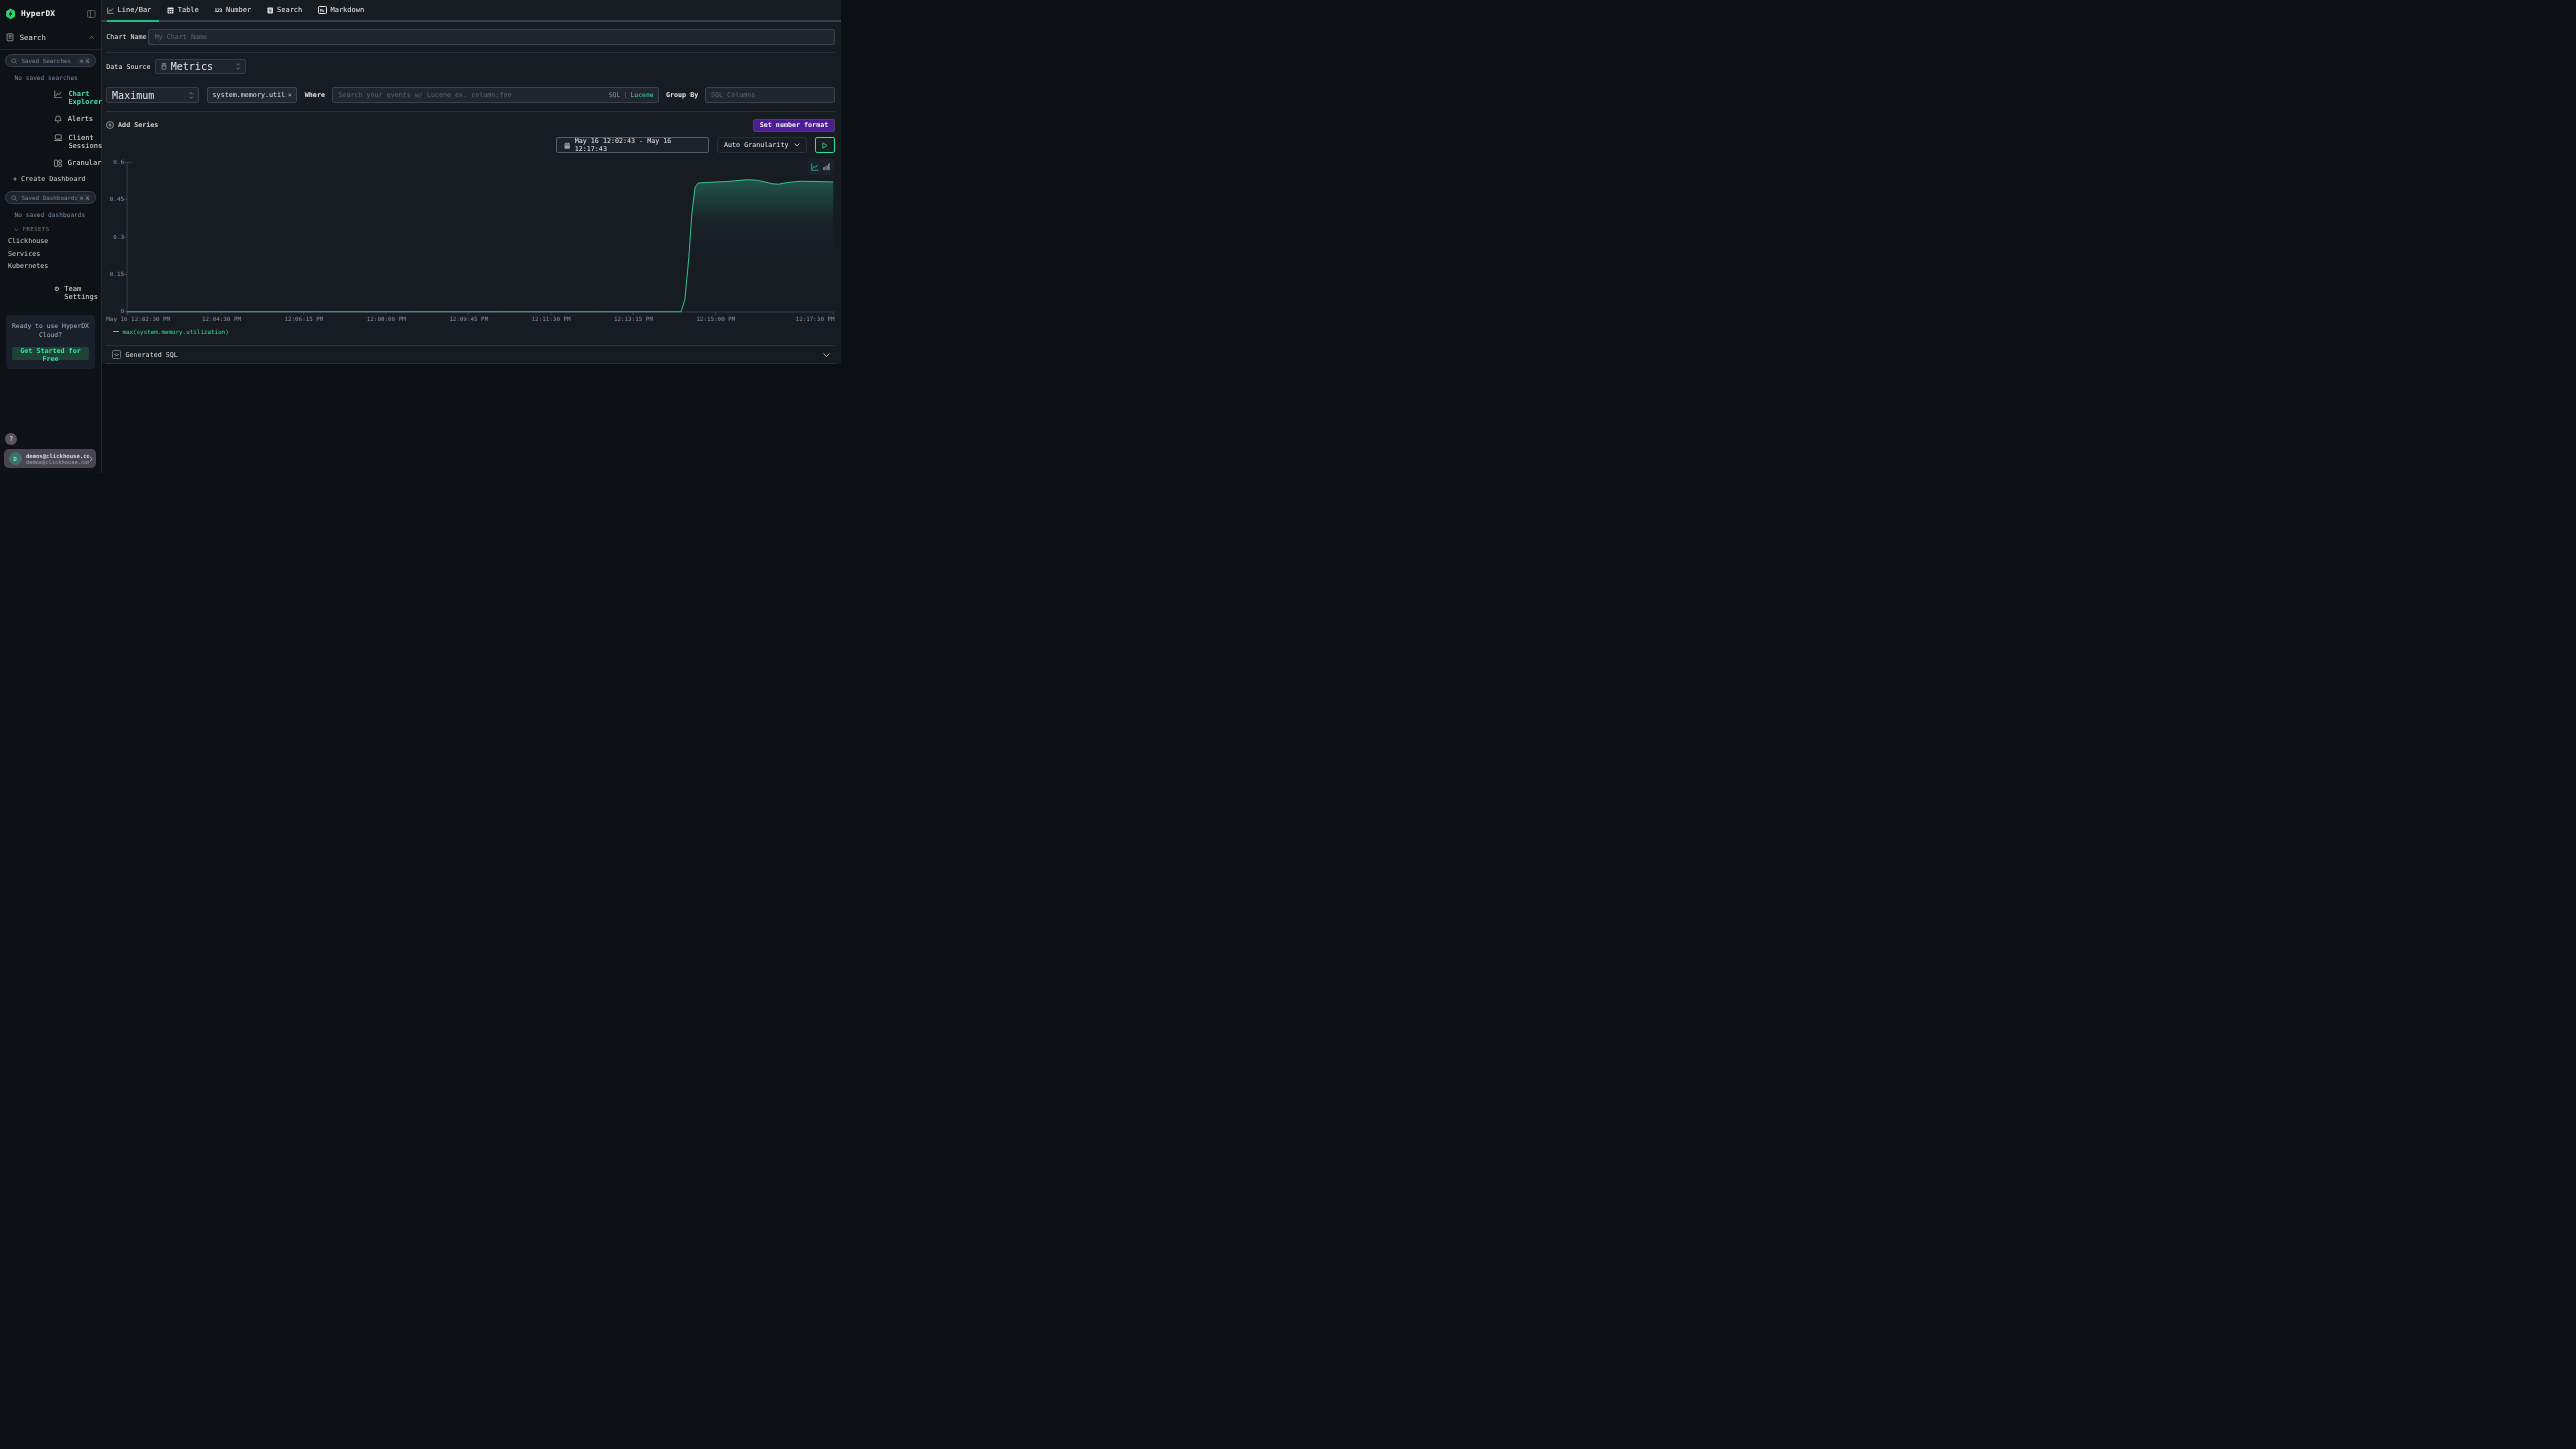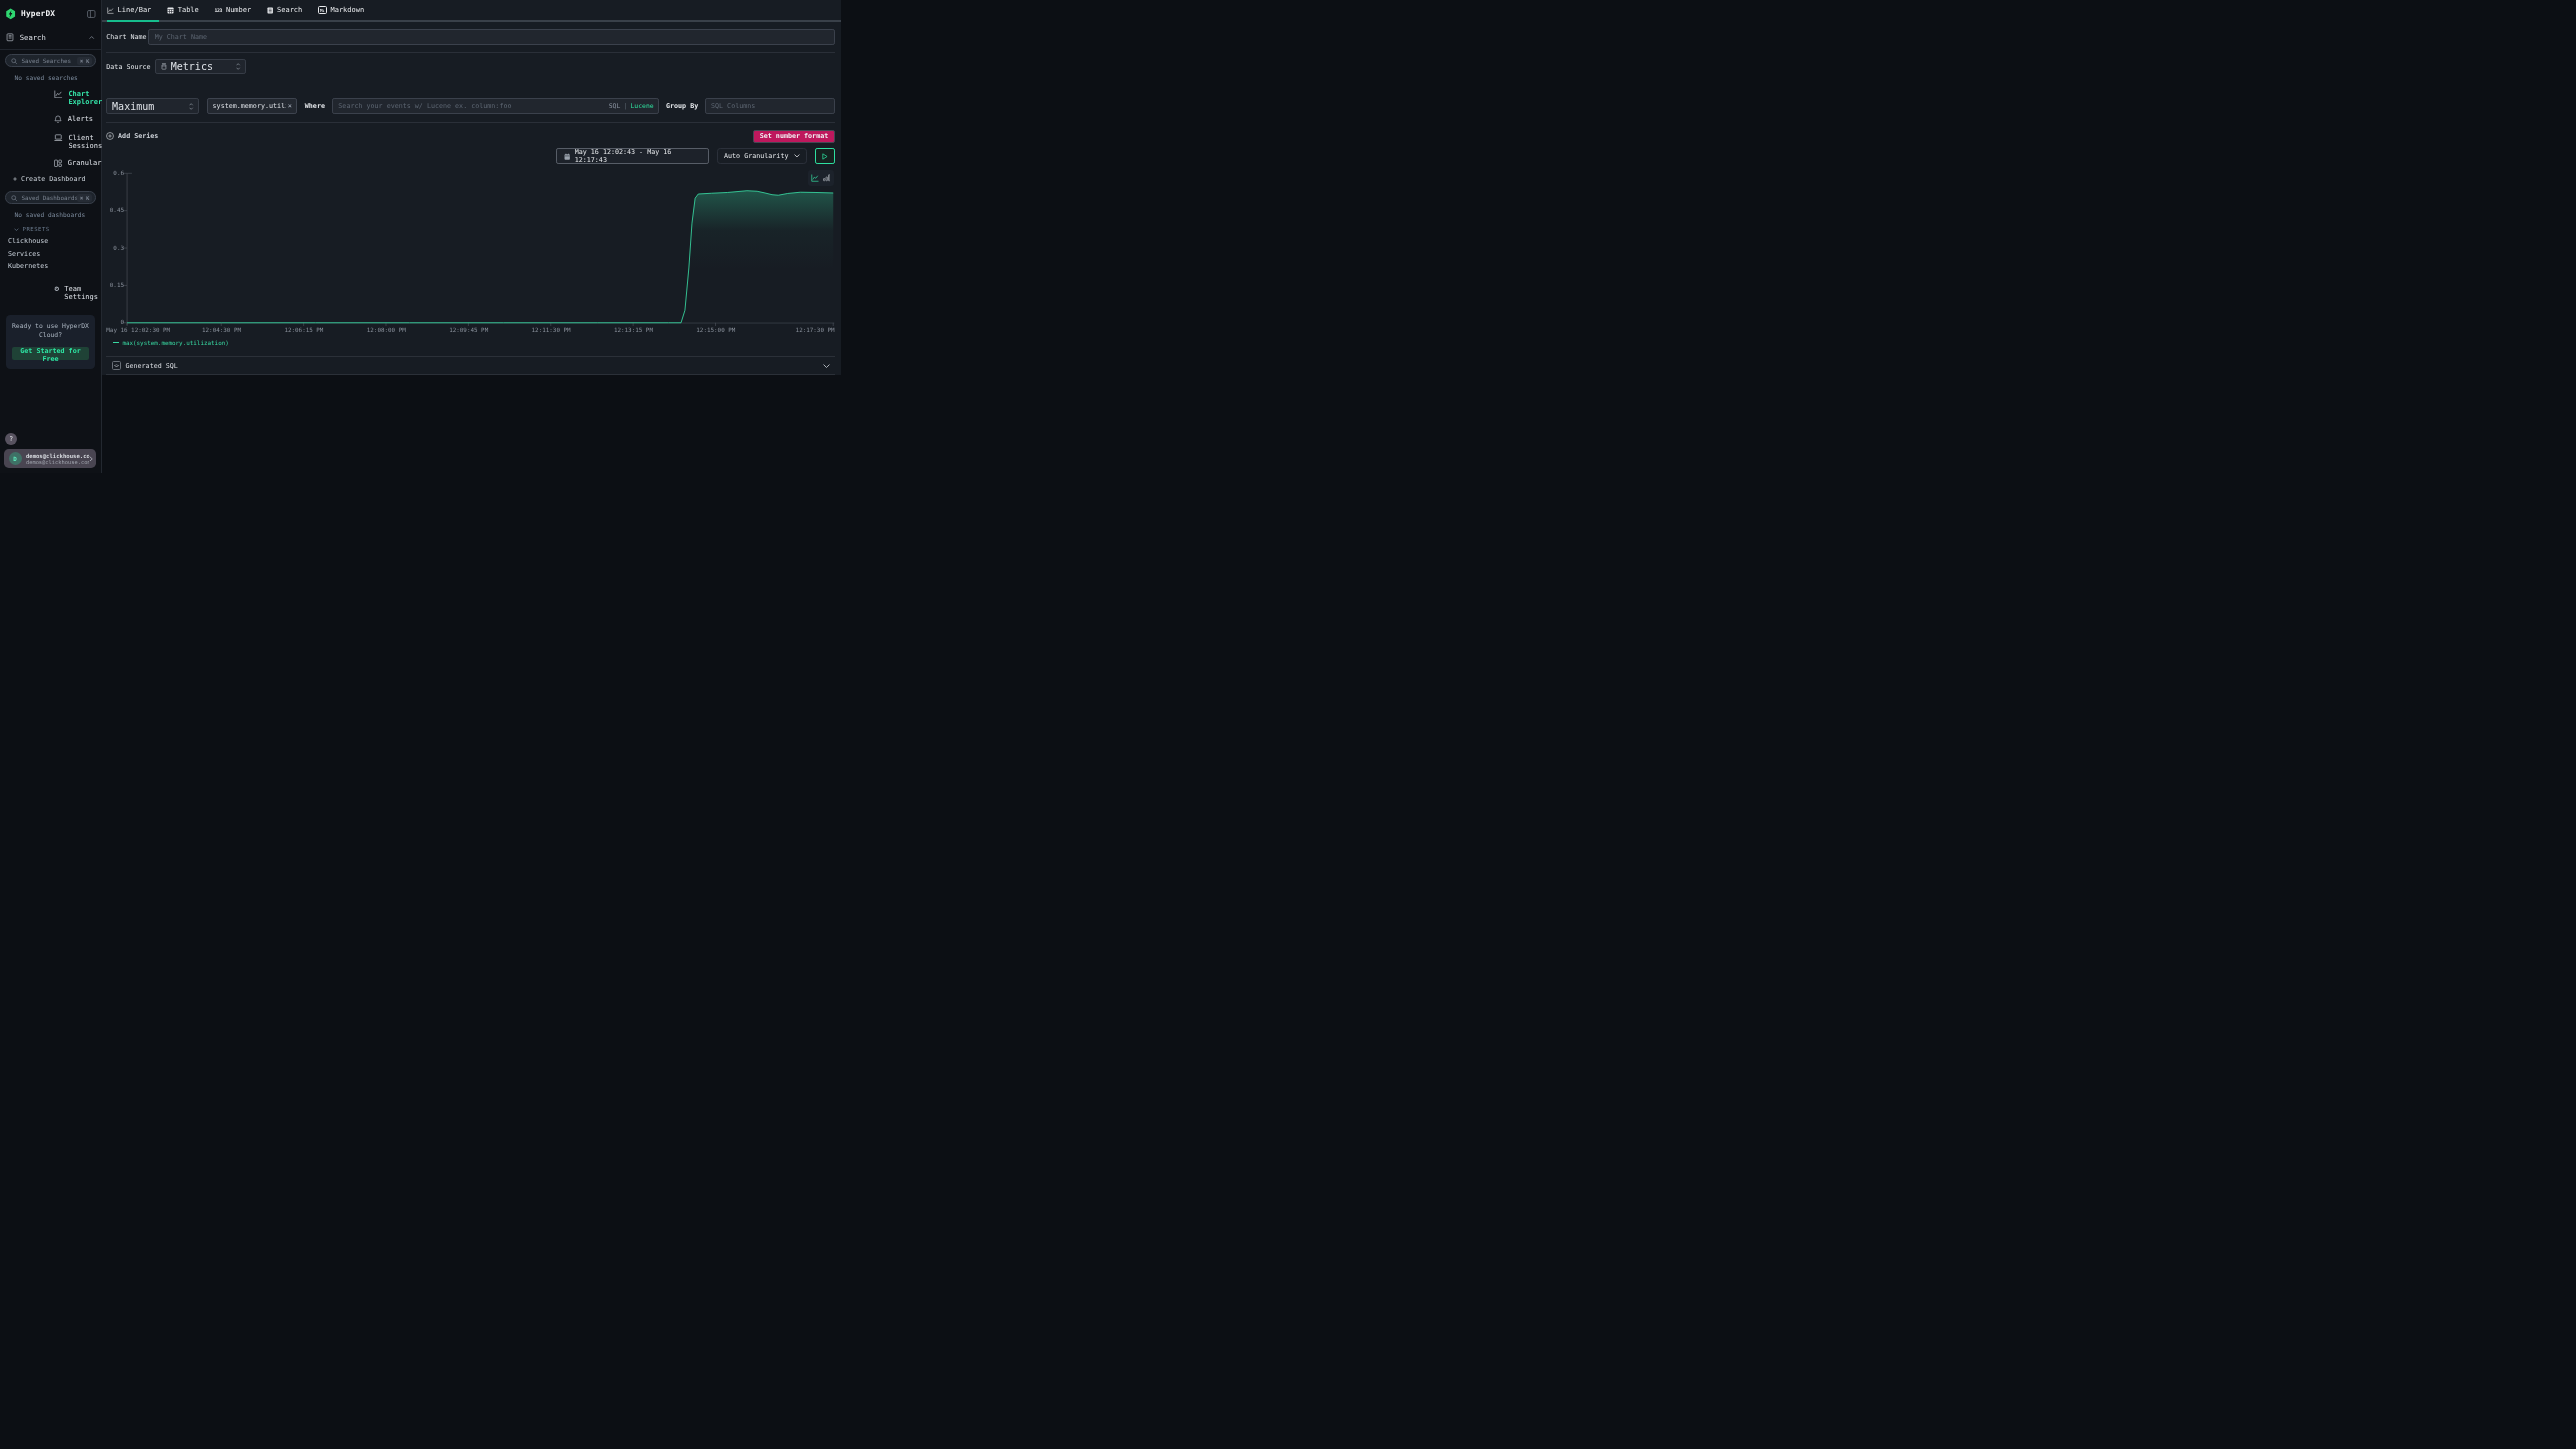--- a/index.html
+++ b/index.html
@@ -61,39 +61,39 @@
   .row-chartname .flabel { width:42px; }
   .row-chartname input { flex:1; }
   .hr1 { margin-top:7.5px; }
   .row-datasource { margin-top:6.4px; }
   .row-datasource .flabel { width:49px; }
   .select { background:#20252d; border:0.5px solid #373d47; border-radius:2.1px; height:15px; display:flex; align-items:center; padding:0 4.8px; font-size:10px; color:#dfe3e8; cursor:pointer; }
   .select .sel-txt { margin:0 4.3px 0 3.8px; }
   .select .updown { margin-left:auto; display:flex; }
   .ds-select { width:91px; }
 
-  .row-series { margin-top:24px; }
+  .row-series { margin-top:13px; }
   .agg-select { width:93px; height:16px; }
   .metric-chip { width:90px; height:16px; background:#232830; border:0.5px solid #3e444f; border-radius:2.1px; margin-left:7.5px; display:flex; align-items:center; padding:0 3.8px 0 4.8px; font-size:6.7px; color:#dde1e6; cursor:pointer; }
   .chip-txt { flex:1; overflow:hidden; white-space:nowrap; }
   .chip-x { color:#aeb6c2; font-size:7px; margin-left:2.1px; cursor:pointer; }
   .where-lbl { margin:0 7px 0 8px; }
   .where-box { flex:1; position:relative; display:flex; }
   .where-box input { width:100%; padding-right:49px; }
   .sql-lucene { position:absolute; right:5.4px; top:0; height:16px; display:flex; align-items:center; gap:3.2px; font-size:6.4px; }
   .sql-word { color:#8a93a0; cursor:pointer; }
   .toggle-sep { color:#5b6470; }
   .lucene-word { color:#2fe3a0; cursor:pointer; }
   .groupby-lbl { margin:0 6.4px 0 7px; }
   .sqlcols-input { width:130px; }
 
   .hr2 { margin-top:8px; }
   .row-addseries { margin-top:6.4px; justify-content:space-between; }
   .add-series { display:flex; align-items:center; gap:3.8px; font-size:6.7px; font-weight:bold; color:#cfd4da; cursor:pointer; }
-  .btn-numfmt { height:13px; background:#be185d; border:0.5px solid #434853; border-radius:2.1px; color:#f0f2f4; font-family:inherit; font-size:6.7px; font-weight:bold; padding:0 5.4px; cursor:pointer; }
+  .btn-numfmt { height:13px; background:#4c1d95; border:0.5px solid #434853; border-radius:2.1px; color:#f0f2f4; font-family:inherit; font-size:6.7px; font-weight:bold; padding:0 5.4px; cursor:pointer; }
 
   .row-controls { margin-top:5px; justify-content:flex-end; gap:7.5px; }
   .date-range { height:16.6px; border:0.5px solid #575d67; background:#1d222a; border-radius:2.1px; display:flex; align-items:center; padding:0 6.4px; font-size:6.7px; color:#e9ebee; gap:4.8px; cursor:pointer; width:153px; }
   .granularity { height:16.6px; border:0.5px solid #2b303a; background:#181d24; border-radius:3.2px; display:flex; align-items:center; padding:0 6.4px; font-size:6.7px; color:#e6e9ec; gap:5.4px; cursor:pointer; }
   .play-btn { width:20px; height:16.6px; border:0.5px solid #2ee0a0; background:#16211f; border-radius:2.1px; display:flex; align-items:center; justify-content:center; cursor:pointer; }
 
   .chart-wrap { position:relative; margin-top:4.3px; }
   .chart-toggles { position:absolute; top:1.1px; right:1.1px; width:26px; height:16px; background:#1c222b; border-radius:3.2px; display:flex; align-items:center; justify-content:center; gap:3.8px; z-index:3; }
   .ct-ico { display:flex; cursor:pointer; }
   .plot { position:relative; height:157px; }

